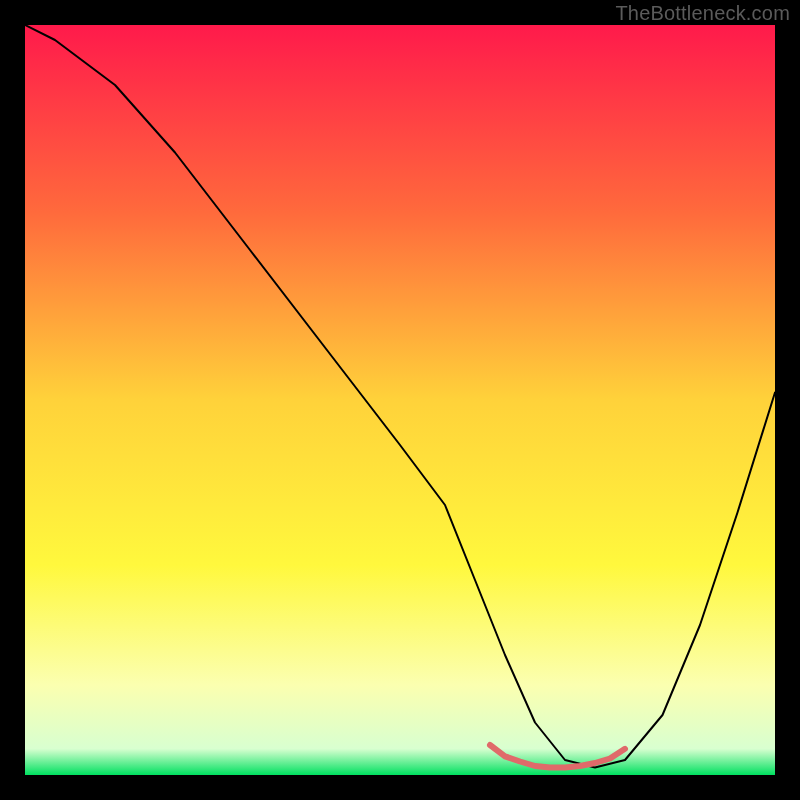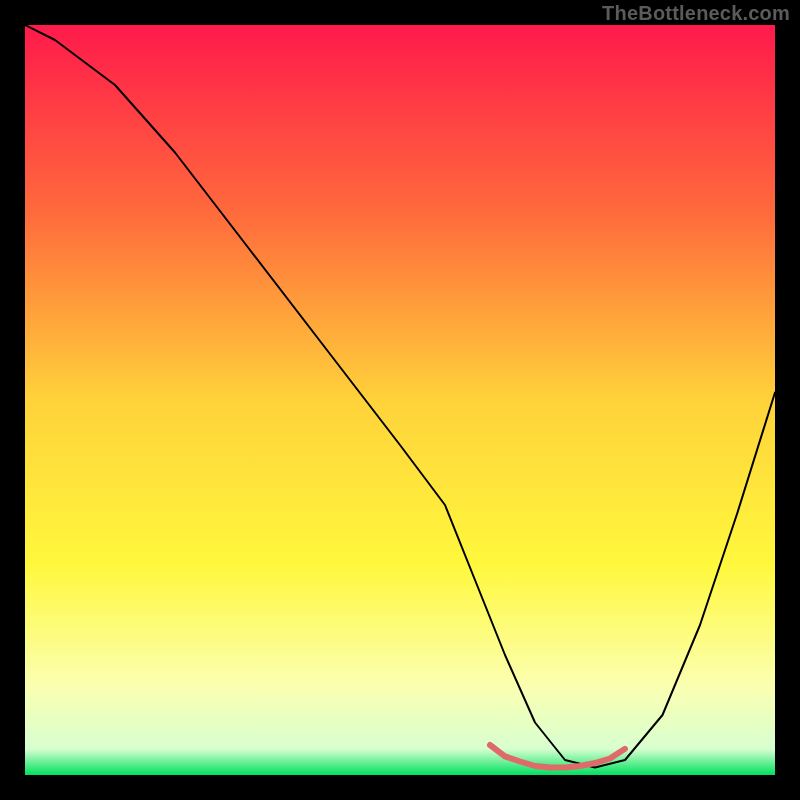--- a/index.html
+++ b/index.html
@@ -22,21 +22,21 @@
     top: 25px;
     width: 750px;
     height: 750px;
   }
   .watermark {
     position: absolute;
     top: 2px;
     right: 10px;
     font-family: Arial, Helvetica, sans-serif;
     font-size: 20px;
-    font-weight: 700;
+    font-weight: 400;
     color: #5b5b5b;
     letter-spacing: 0.2px;
   }
   svg {
     display: block;
   }
 </style>
 </head>
 <body>
 

